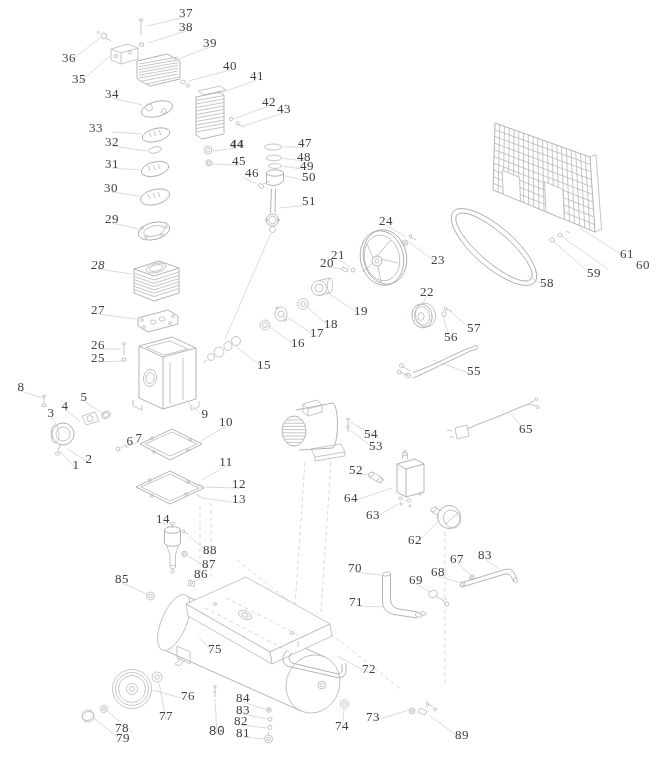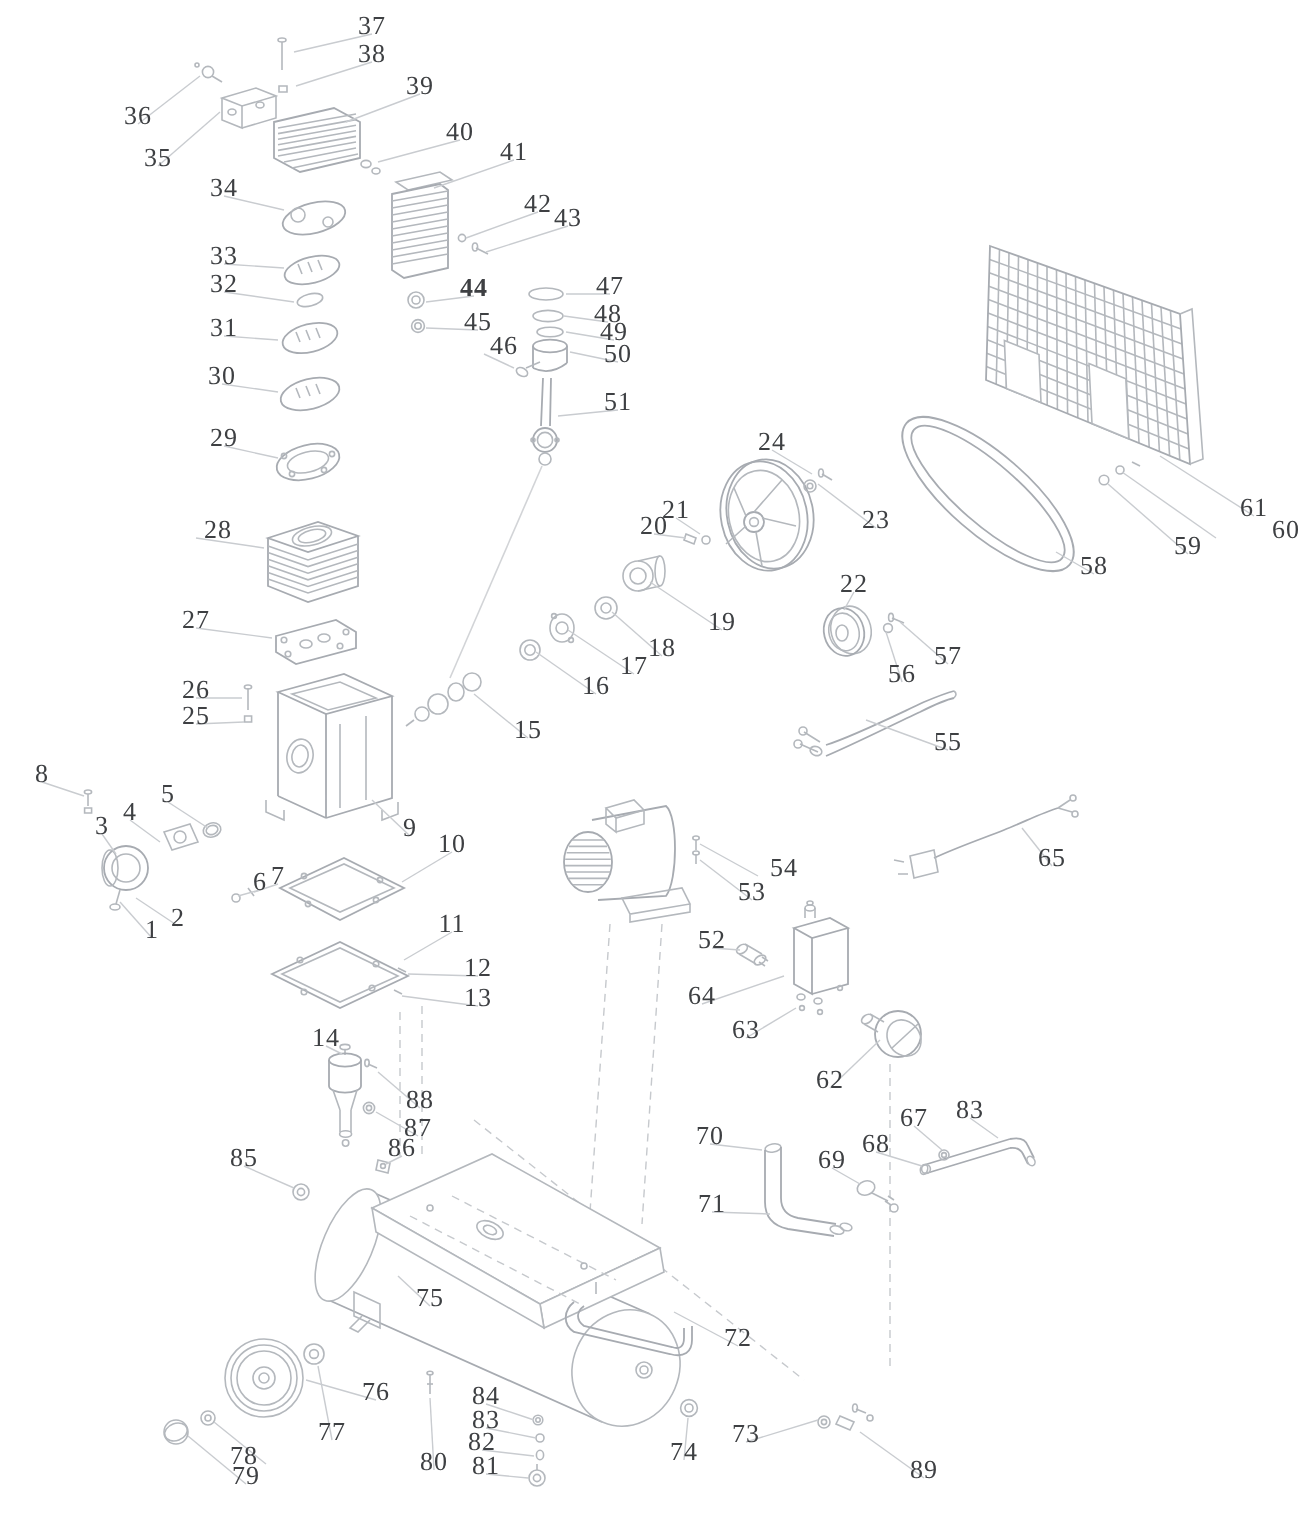--- a/index.html
+++ b/index.html
@@ -582,47 +582,47 @@
       <span class="part-label" style="left: 331px; top: 324px;">18</span>
       <span class="part-label" style="left: 361px; top: 311px;">19</span>
       <span class="part-label" style="left: 327px; top: 263px;">20</span>
       <span class="part-label" style="left: 338px; top: 255px;">21</span>
       <span class="part-label" style="left: 427px; top: 292px;">22</span>
       <span class="part-label" style="left: 438px; top: 260px;">23</span>
       <span class="part-label" style="left: 386px; top: 221px;">24</span>
       <span class="part-label" style="left: 98px; top: 358px;">25</span>
       <span class="part-label" style="left: 98px; top: 345px;">26</span>
       <span class="part-label" style="left: 98px; top: 310px;">27</span>
-      <span class="part-label" style="left: 109px; top: 265px;">28</span>
+      <span class="part-label" style="left: 98px; top: 265px; font-style: italic;">28</span>
       <span class="part-label" style="left: 112px; top: 219px;">29</span>
       <span class="part-label" style="left: 111px; top: 188px;">30</span>
       <span class="part-label" style="left: 112px; top: 164px;">31</span>
       <span class="part-label" style="left: 112px; top: 142px;">32</span>
-      <span class="part-label" style="left: 112px; top: 128px;">33</span>
+      <span class="part-label" style="left: 96px; top: 128px;">33</span>
       <span class="part-label" style="left: 112px; top: 94px;">34</span>
       <span class="part-label" style="left: 79px; top: 79px;">35</span>
       <span class="part-label" style="left: 69px; top: 58px;">36</span>
       <span class="part-label" style="left: 186px; top: 13px;">37</span>
       <span class="part-label" style="left: 186px; top: 27px;">38</span>
       <span class="part-label" style="left: 210px; top: 43px;">39</span>
       <span class="part-label" style="left: 230px; top: 66px;">40</span>
       <span class="part-label" style="left: 257px; top: 76px;">41</span>
       <span class="part-label" style="left: 269px; top: 102px;">42</span>
       <span class="part-label" style="left: 284px; top: 109px;">43</span>
       <span class="part-label" style="left: 237px; top: 144px; font-weight: bold;">44</span>
       <span class="part-label" style="left: 239px; top: 161px;">45</span>
       <span class="part-label" style="left: 252px; top: 173px;">46</span>
       <span class="part-label" style="left: 305px; top: 143px;">47</span>
       <span class="part-label" style="left: 304px; top: 157px;">48</span>
       <span class="part-label" style="left: 307px; top: 166px;">49</span>
       <span class="part-label" style="left: 309px; top: 177px;">50</span>
       <span class="part-label" style="left: 309px; top: 201px;">51</span>
       <span class="part-label" style="left: 356px; top: 470px;">52</span>
       <span class="part-label" style="left: 376px; top: 446px;">53</span>
-      <span class="part-label" style="left: 392px; top: 434px;">54</span>
+      <span class="part-label" style="left: 371px; top: 434px;">54</span>
       <span class="part-label" style="left: 474px; top: 371px;">55</span>
       <span class="part-label" style="left: 451px; top: 337px;">56</span>
       <span class="part-label" style="left: 474px; top: 328px;">57</span>
       <span class="part-label" style="left: 547px; top: 283px;">58</span>
       <span class="part-label" style="left: 594px; top: 273px;">59</span>
       <span class="part-label" style="left: 643px; top: 265px;">60</span>
       <span class="part-label" style="left: 627px; top: 254px;">61</span>
       <span class="part-label" style="left: 415px; top: 540px;">62</span>
       <span class="part-label" style="left: 373px; top: 515px;">63</span>
       <span class="part-label" style="left: 351px; top: 498px;">64</span>
@@ -634,21 +634,21 @@
       <span class="part-label" style="left: 355px; top: 568px;">70</span>
       <span class="part-label" style="left: 356px; top: 602px;">71</span>
       <span class="part-label" style="left: 369px; top: 669px;">72</span>
       <span class="part-label" style="left: 373px; top: 717px;">73</span>
       <span class="part-label" style="left: 342px; top: 726px;">74</span>
       <span class="part-label" style="left: 215px; top: 649px;">75</span>
       <span class="part-label" style="left: 188px; top: 696px;">76</span>
       <span class="part-label" style="left: 166px; top: 716px;">77</span>
       <span class="part-label" style="left: 122px; top: 728px;">78</span>
       <span class="part-label" style="left: 123px; top: 738px;">79</span>
-      <span class="part-label" style="left: 217px; top: 731px;">80</span>
+      <span class="part-label" style="left: 217px; top: 731px; font-family: Liberation Mono, monospace;">80</span>
       <span class="part-label" style="left: 243px; top: 733px;">81</span>
       <span class="part-label" style="left: 241px; top: 721px;">82</span>
       <span class="part-label" style="left: 243px; top: 710px;">83</span>
       <span class="part-label" style="left: 243px; top: 698px;">84</span>
       <span class="part-label" style="left: 122px; top: 579px;">85</span>
       <span class="part-label" style="left: 201px; top: 574px;">86</span>
       <span class="part-label" style="left: 209px; top: 564px;">87</span>
       <span class="part-label" style="left: 210px; top: 550px;">88</span>
       <span class="part-label" style="left: 462px; top: 735px;">89</span>
     </div>

